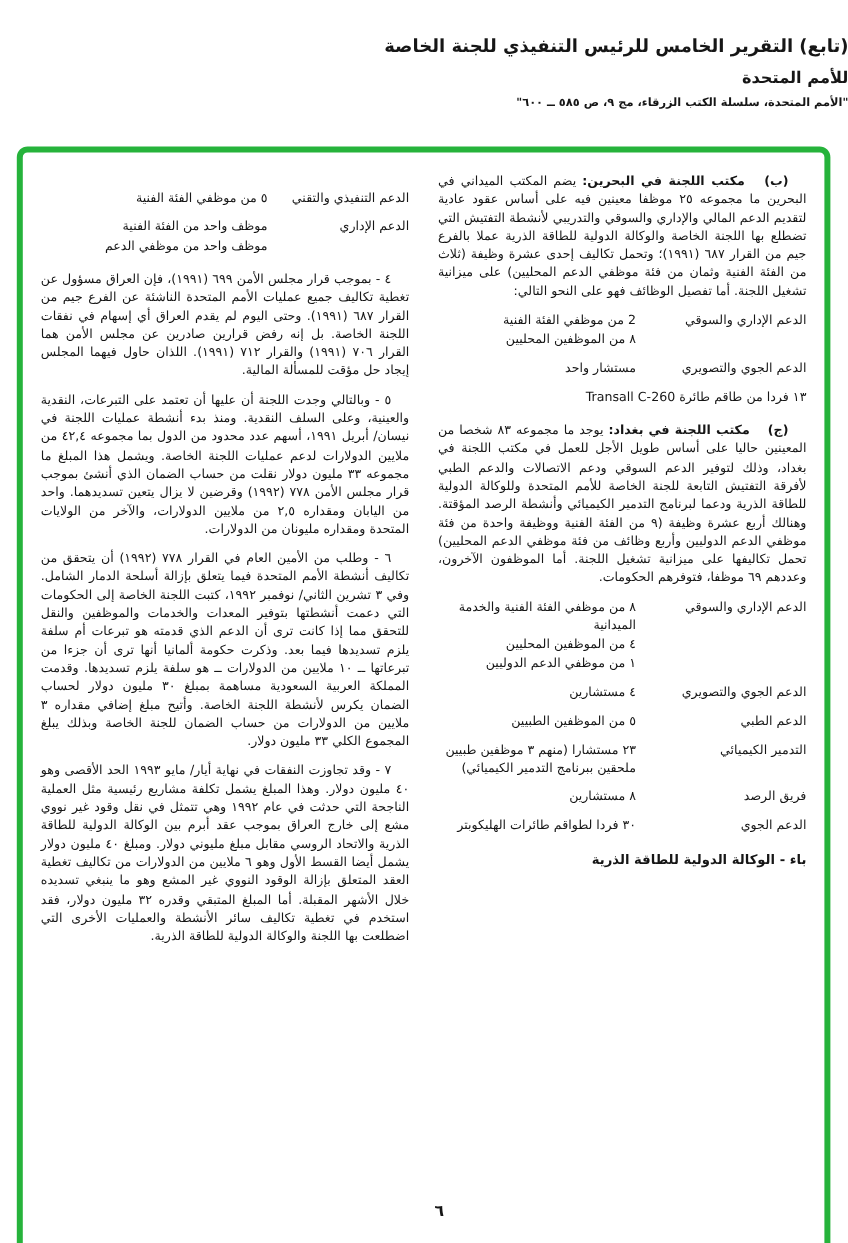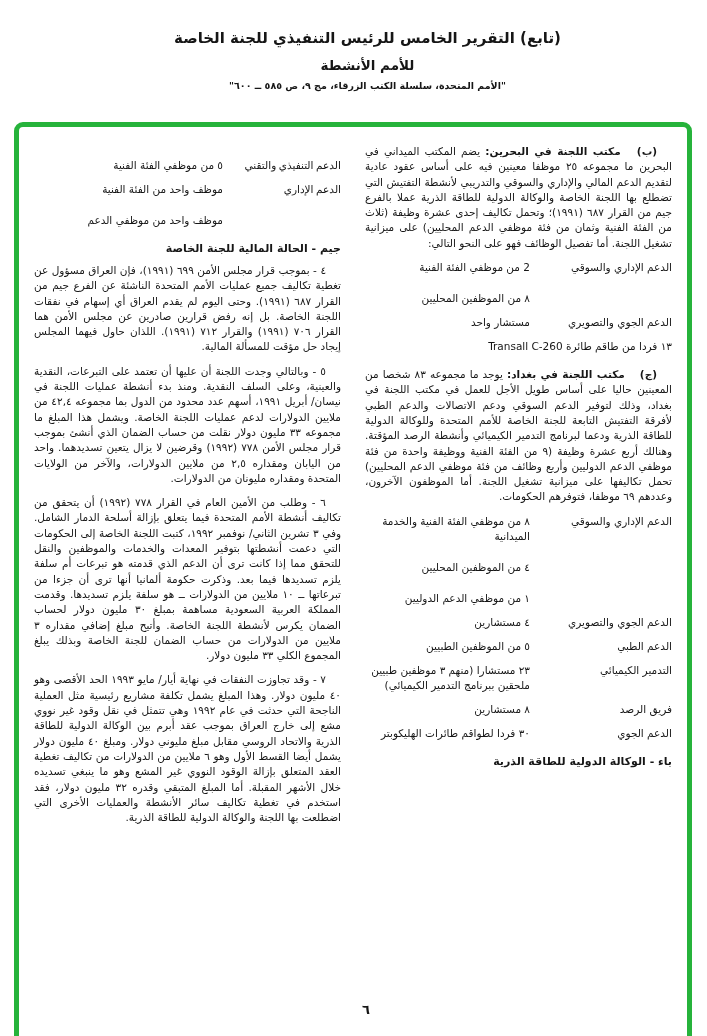--- a/index.html
+++ b/index.html
@@ -12,21 +12,21 @@
   body{
     width:707px; height:1036px; overflow:hidden;
     background:var(--paper);
     color:var(--ink);
     font-family:"DejaVu Sans", sans-serif;
     position:relative;
   }
   .page{ position:absolute; inset:0; direction:rtl; }
 
   
-  .header{ text-align:center; padding-top:28px;padding-left:28px; }
+  .header{ padding-top:28px;padding-left:28px; }
   .doc-title{ font-size:15px; font-weight:bold; line-height:20px; }
   .doc-subtitle{ font-size:13.5px; font-weight:bold; margin-top:9px; }
   .source-note{ font-size:9.5px; font-weight:bold; margin-top:7px; }
 
   
   .frame{
     position:absolute; top:122px; left:14px;
     width:678px; height:1008px;
     border:5px solid var(--green);
     border-radius:9px;
@@ -50,39 +50,39 @@
   .marker{ margin-left:11px; font-weight:bold; }
   .section-heading{
     font-size:11px; font-weight:bold;
     margin:13px 0 7px; line-height:15px;
   }
 
   
   .tbl{ margin:5px 0 13px; font-size:10.5px; line-height:15px; }
   .tbl-row{ display:flex; margin-top:9px; }
   .tbl-row:first-child{ margin-top:0; }
-  .tbl-row.cont{ margin-top:16px;justify-content:space-between; }
+  .tbl-row.cont{ margin-top:1px;justify-content:space-between; }
   .tbl-label{ flex:0 0 auto; width:142px; }
-  .col-left .tbl-label{ width:118px;font-family:Liberation Serif, serif; }
+  .col-left .tbl-label{ width:118px; }
   .tbl-value{ flex:1 1 auto; min-width:0; }
 
   
   .page-number{
     position:absolute; top:1002px; left:362px;
     font-size:13px; font-weight:bold;
   }
 </style>
 </head>
 <body>
 
 <div class="page">
 
   <header class="header">
     <div class="doc-title">(تابع) التقرير الخامس للرئيس التنفيذي للجنة الخاصة</div>
-    <div class="doc-subtitle">للأمم الأنشطة</div>
+    <div class="doc-subtitle">للأمم المتحدة</div>
     <div class="source-note">"الأمم المتحدة، سلسلة الكتب الزرقاء، مج ٩، ص ٥٨٥ ــ ٦٠٠"</div>
   </header>
 
   <div class="frame">
     <div class="cols">
 
       <section class="col col-right">
 
         <p class="para hang">
           <span class="marker">(ب)</span>
@@ -163,21 +163,20 @@
             <div class="tbl-row">
             <div class="tbl-label">الدعم الإداري</div>
             <div class="tbl-value">موظف واحد من الفئة الفنية</div>
           </div>
             <div class="tbl-row cont">
             <div class="tbl-label"></div>
             <div class="tbl-value">موظف واحد من موظفي الدعم</div>
           </div>
           </div>
 
-        <h3 class="section-heading">جيم - الحالة المالية للجنة الخاصة</h3>
 
         <p class="para hang">٤ - بموجب قرار مجلس الأمن ٦٩٩ (١٩٩١)، فإن العراق مسؤول عن تغطية تكاليف جميع عمليات الأمم المتحدة الناشئة عن الفرع جيم من القرار ٦٨٧ (١٩٩١). وحتى اليوم لم يقدم العراق أي إسهام في نفقات اللجنة الخاصة. بل إنه رفض قرارين صادرين عن مجلس الأمن هما القرار ٧٠٦ (١٩٩١) والقرار ٧١٢ (١٩٩١). اللذان حاول فيهما المجلس إيجاد حل مؤقت للمسألة المالية.</p>
         <p class="para hang">٥ - وبالتالي وجدت اللجنة أن عليها أن تعتمد على التبرعات، النقدية والعينية، وعلى السلف النقدية. ومنذ بدء أنشطة عمليات اللجنة في نيسان/ أبريل ١٩٩١، أسهم عدد محدود من الدول بما مجموعه ٤٢,٤ من ملايين الدولارات لدعم عمليات اللجنة الخاصة. ويشمل هذا المبلغ ما مجموعه ٣٣ مليون دولار نقلت من حساب الضمان الذي أنشئ بموجب قرار مجلس الأمن ٧٧٨ (١٩٩٢) وقرضين لا يزال يتعين تسديدهما. واحد من اليابان ومقداره ٢,٥ من ملايين الدولارات، والآخر من الولايات المتحدة ومقداره مليونان من الدولارات.</p>
         <p class="para hang">٦ - وطلب من الأمين العام في القرار ٧٧٨ (١٩٩٢) أن يتحقق من تكاليف أنشطة الأمم المتحدة فيما يتعلق بإزالة أسلحة الدمار الشامل. وفي ٣ تشرين الثاني/ نوفمبر ١٩٩٢، كتبت اللجنة الخاصة إلى الحكومات التي دعمت أنشطتها بتوفير المعدات والخدمات والموظفين والنقل للتحقق مما إذا كانت ترى أن الدعم الذي قدمته هو تبرعات أم سلفة يلزم تسديدها فيما بعد. وذكرت حكومة ألمانيا أنها ترى أن جزءا من تبرعاتها ــ ١٠ ملايين من الدولارات ــ هو سلفة يلزم تسديدها. وقدمت المملكة العربية السعودية مساهمة بمبلغ ٣٠ مليون دولار لحساب الضمان يكرس لأنشطة اللجنة الخاصة. وأتيح مبلغ إضافي مقداره ٣ ملايين من الدولارات من حساب الضمان للجنة الخاصة وبذلك يبلغ المجموع الكلي ٣٣ مليون دولار.</p>
         <p class="para hang">٧ - وقد تجاوزت النفقات في نهاية أيار/ مايو ١٩٩٣ الحد الأقصى وهو ٤٠ مليون دولار. وهذا المبلغ يشمل تكلفة مشاريع رئيسية مثل العملية الناجحة التي حدثت في عام ١٩٩٢ وهي تتمثل في نقل وقود غير نووي مشع إلى خارج العراق بموجب عقد أبرم بين الوكالة الدولية للطاقة الذرية والاتحاد الروسي مقابل مبلغ مليوني دولار. ومبلغ ٤٠ مليون دولار يشمل أيضا القسط الأول وهو ٦ ملايين من الدولارات من تكاليف تغطية العقد المتعلق بإزالة الوقود النووي غير المشع وهو ما ينبغي تسديده خلال الأشهر المقبلة. أما المبلغ المتبقي وقدره ٣٢ مليون دولار، فقد استخدم في تغطية تكاليف سائر الأنشطة والعمليات الأخرى التي اضطلعت بها اللجنة والوكالة الدولية للطاقة الذرية.</p>
 
       </section>
 
     </div>
   </div>

